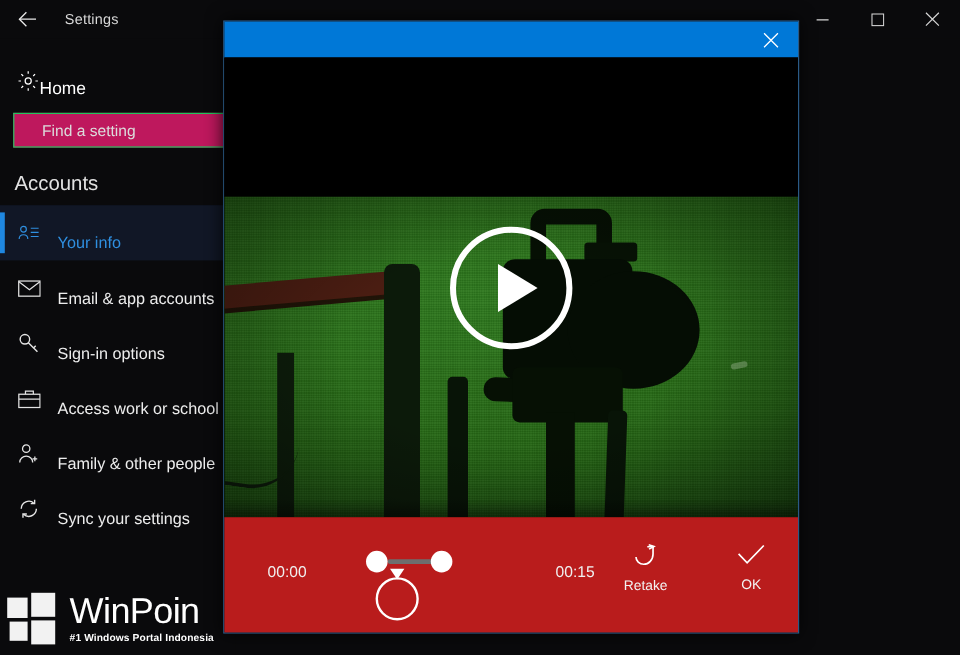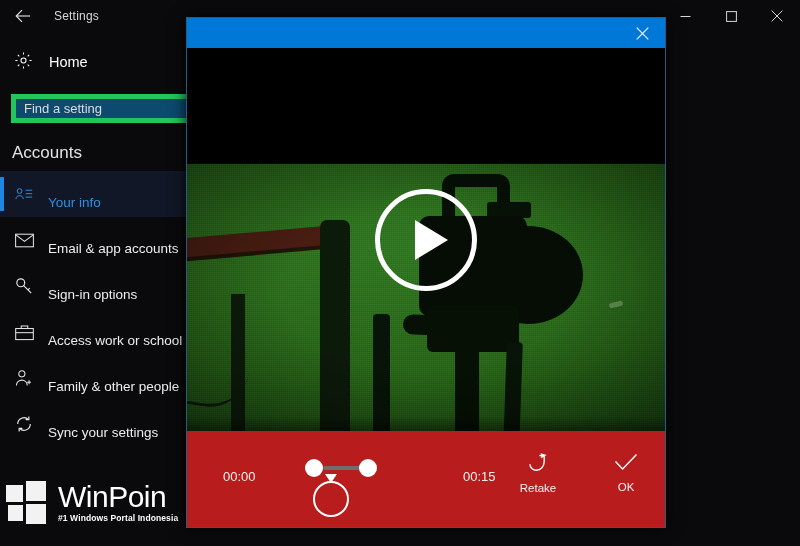--- a/index.html
+++ b/index.html
@@ -46,28 +46,28 @@
     color: #d6d6d6;
   }
 
   
   .sidebar {
     position: absolute; top: 32px; left: 0; width: 196px; bottom: 0;
     background: #0a0a0c;
     padding-top: 10px;
   }
   .home-row {
-    display: flex; align-items: center;
-    height: 40px; padding-left: 14px; gap: 16px;
+    display: flex; align-items: flex-end;
+    height: 40px; padding-left: 14px; 
   }
   .home-row .label { font-size: 14.5px; color: #ffffff; }
   .search-wrap { padding: 12px 10px 0 11px; }
   .search-box {
-    height: 29px; border: 5px solid #22c55e; background: #0c4a6e;
-    display: flex; align-items: center; padding: 0 8px;
+    height: 29px; border: 1px solid #22c55e; background: #be185d;
+    display: flex; align-items: center; padding: 0 23px;
     width: 196px;
   }
   .search-box .ph { font-size: 13px; color: #dcdcdc; }
   .section-head {
     font-size: 17px; color: #e2e2e2;
     padding: 20px 0 6px 12px;
   }
   .nav-list { margin-top: 2px; }
   .nav-item {
     position: relative;
@@ -89,21 +89,21 @@
 
   
   .content-text {
     position: absolute; left: 200px; top: 225px; right: 6px;
     font-size: 13.5px; color: #efefef; line-height: 21px;
   }
   .content-text div { white-space: nowrap; }
 
   
   .watermark {
-    position: absolute; left: 6px; bottom: 21px;
+    position: absolute; left: 6px; bottom: 8px;
     display: flex; align-items: flex-end; gap: 6px;
   }
   .wm-logo { position: relative; width: 46px; height: 44px; }
   .wm-logo i { position: absolute; background: #f2f2f2; display: block; }
   .wm-logo i.s1 { left: 0;  top: 4px;  width: 17px; height: 17px; }
   .wm-logo i.s2 { left: 20px; top: 0;  width: 20px; height: 20px; }
   .wm-logo i.s3 { left: 2px; top: 24px; width: 15px; height: 16px; }
   .wm-logo i.s4 { left: 20px; top: 23px; width: 20px; height: 20px; }
   .wm-text { padding-bottom: 2px; }
   .wm-name { font-size: 30px; font-weight: 400; color: #ffffff; line-height: 30px; letter-spacing: -0.5px; }

